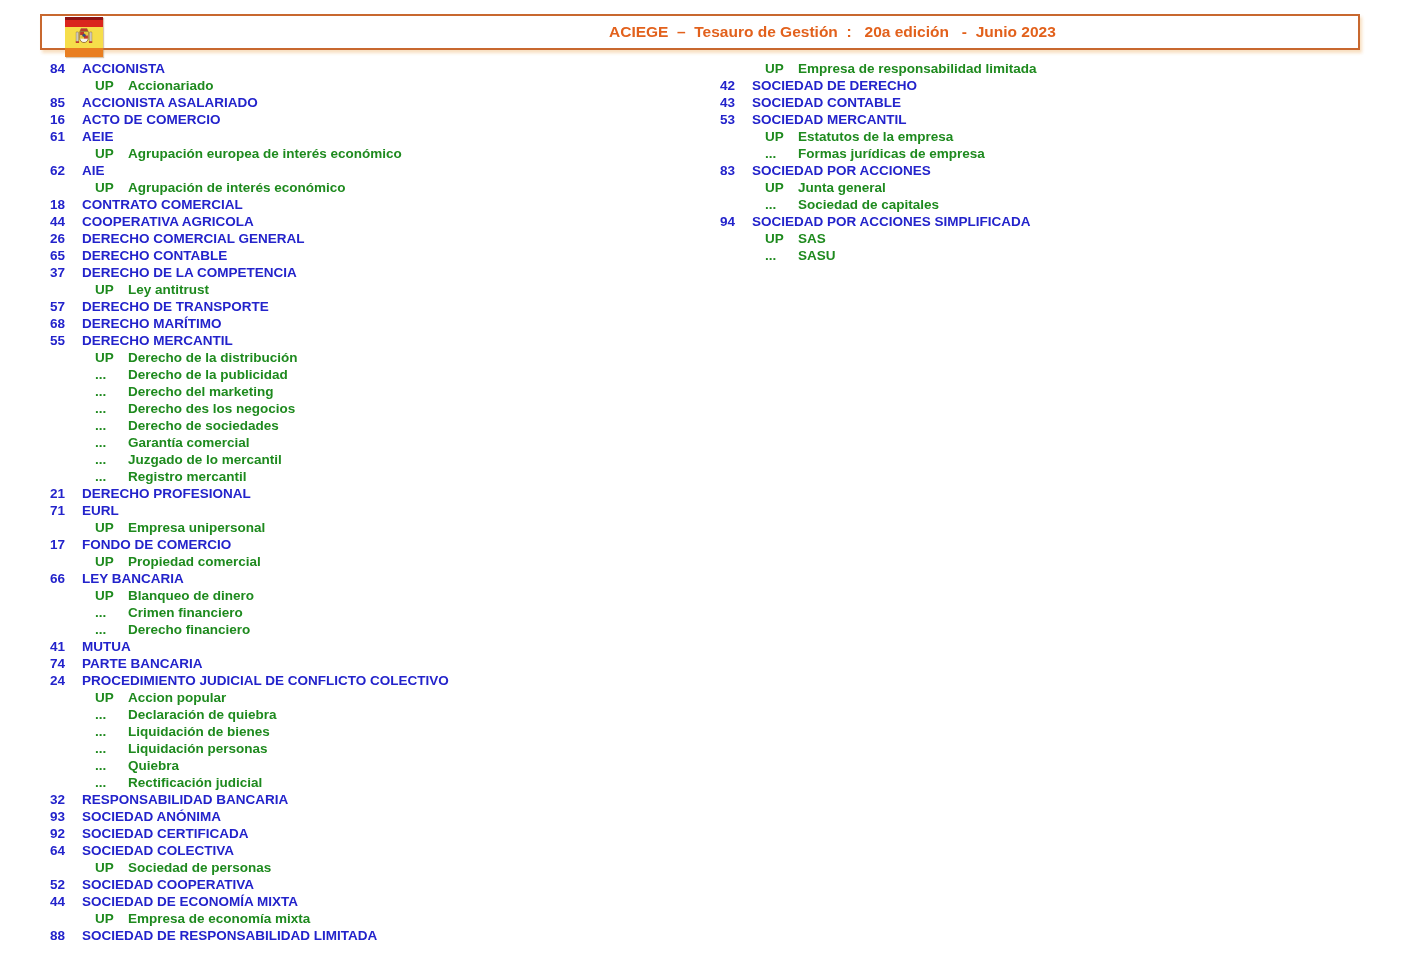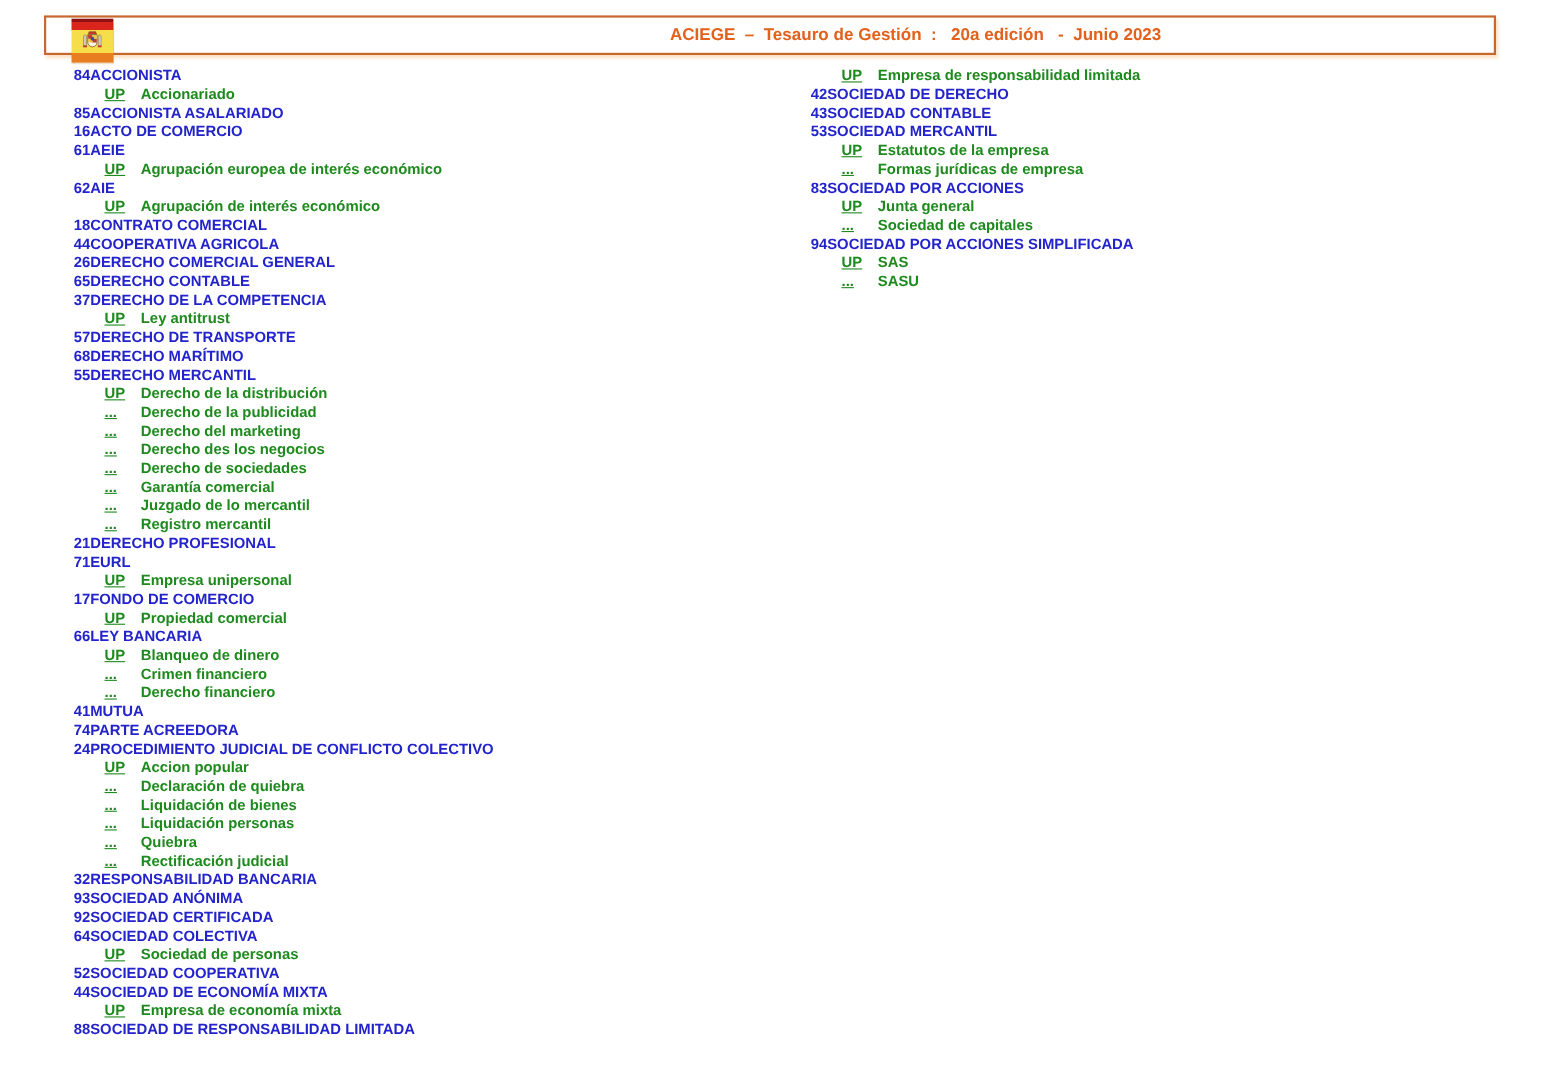--- a/index.html
+++ b/index.html
@@ -61,24 +61,24 @@
   }
   .col{
     position:absolute;
     top:60px;
     font-size:13.5px;
     line-height:17px;
   }
   #col-left{left:50px;}
   #col-right{left:720px;}
   .row{display:flex;white-space:nowrap;height:17px;}
-  .row .num{width:32px;color:var(--blue);flex:none;text-align:right;}
+  .row .num{width:32px;color:var(--blue);flex:none;}
   .row .term{color:var(--blue);}
   .row .spacer{width:45px;flex:none;}
-  .row .tag{width:33px;color:var(--green);flex:none;text-decoration:underline;}
+  .row .tag{width:33px;color:var(--green);flex:none;}
   .row .sub{color:var(--green);}
 </style>
 </head>
 <body>
 
 <div class="header-box">
   <div class="flag">
     <svg width="17" height="19" viewBox="0 0 20 22">
       <rect x="0.5" y="5.5" width="3.2" height="12" rx="1" fill="#cfc9bd" stroke="#8a6d3b" stroke-width="0.6"></rect>
       <rect x="16.3" y="5.5" width="3.2" height="12" rx="1" fill="#cfc9bd" stroke="#8a6d3b" stroke-width="0.6"></rect>
@@ -249,21 +249,21 @@
       <span class="spacer"></span>
       <span class="tag">...</span>
       <span class="sub">Derecho financiero</span>
     </div>
     <div class="row">
       <span class="num">41</span>
       <span class="term">MUTUA</span>
     </div>
     <div class="row">
       <span class="num">74</span>
-      <span class="term">PARTE ACREEDORA</span>
+      <span class="term">PARTE BANCARIA</span>
     </div>
     <div class="row">
       <span class="num">24</span>
       <span class="term">PROCEDIMIENTO JUDICIAL DE CONFLICTO COLECTIVO</span>
     </div>
     <div class="row">
       <span class="spacer"></span>
       <span class="tag">UP</span>
       <span class="sub">Accion popular</span>
     </div>

